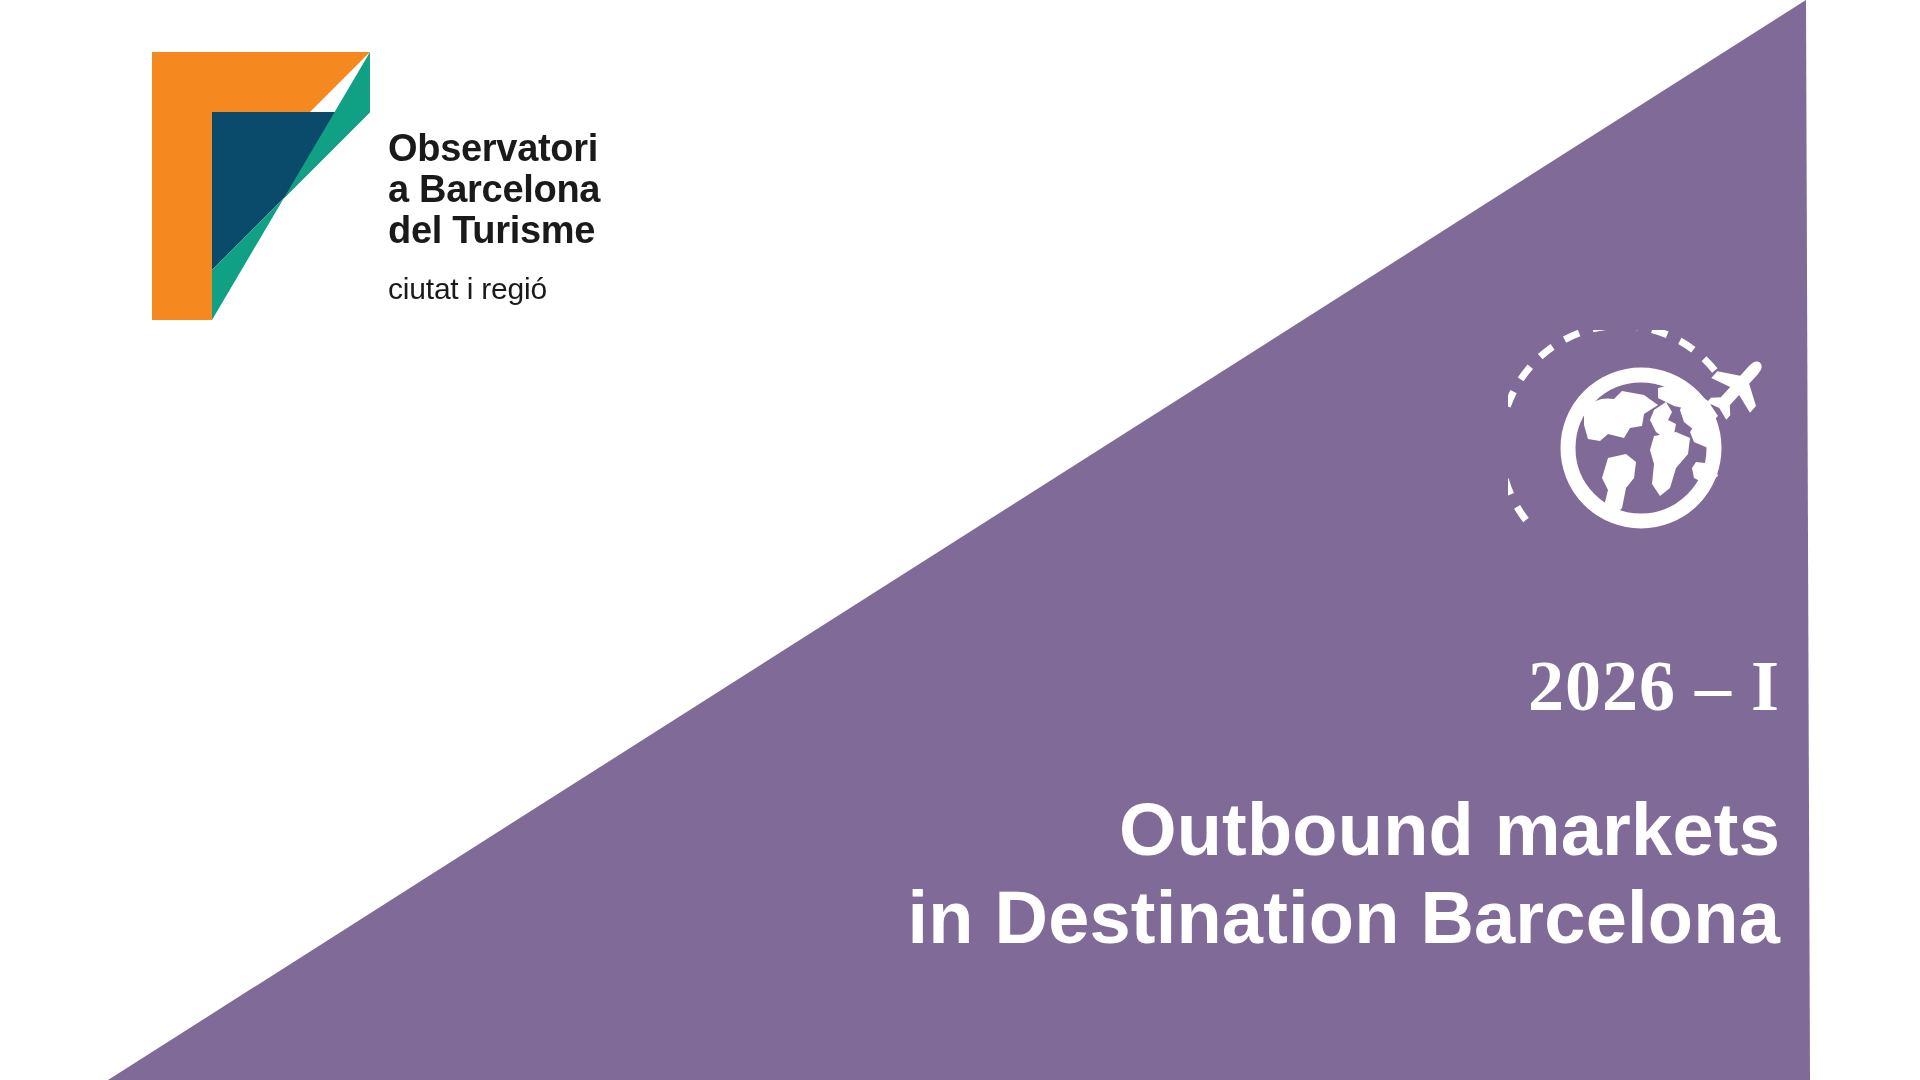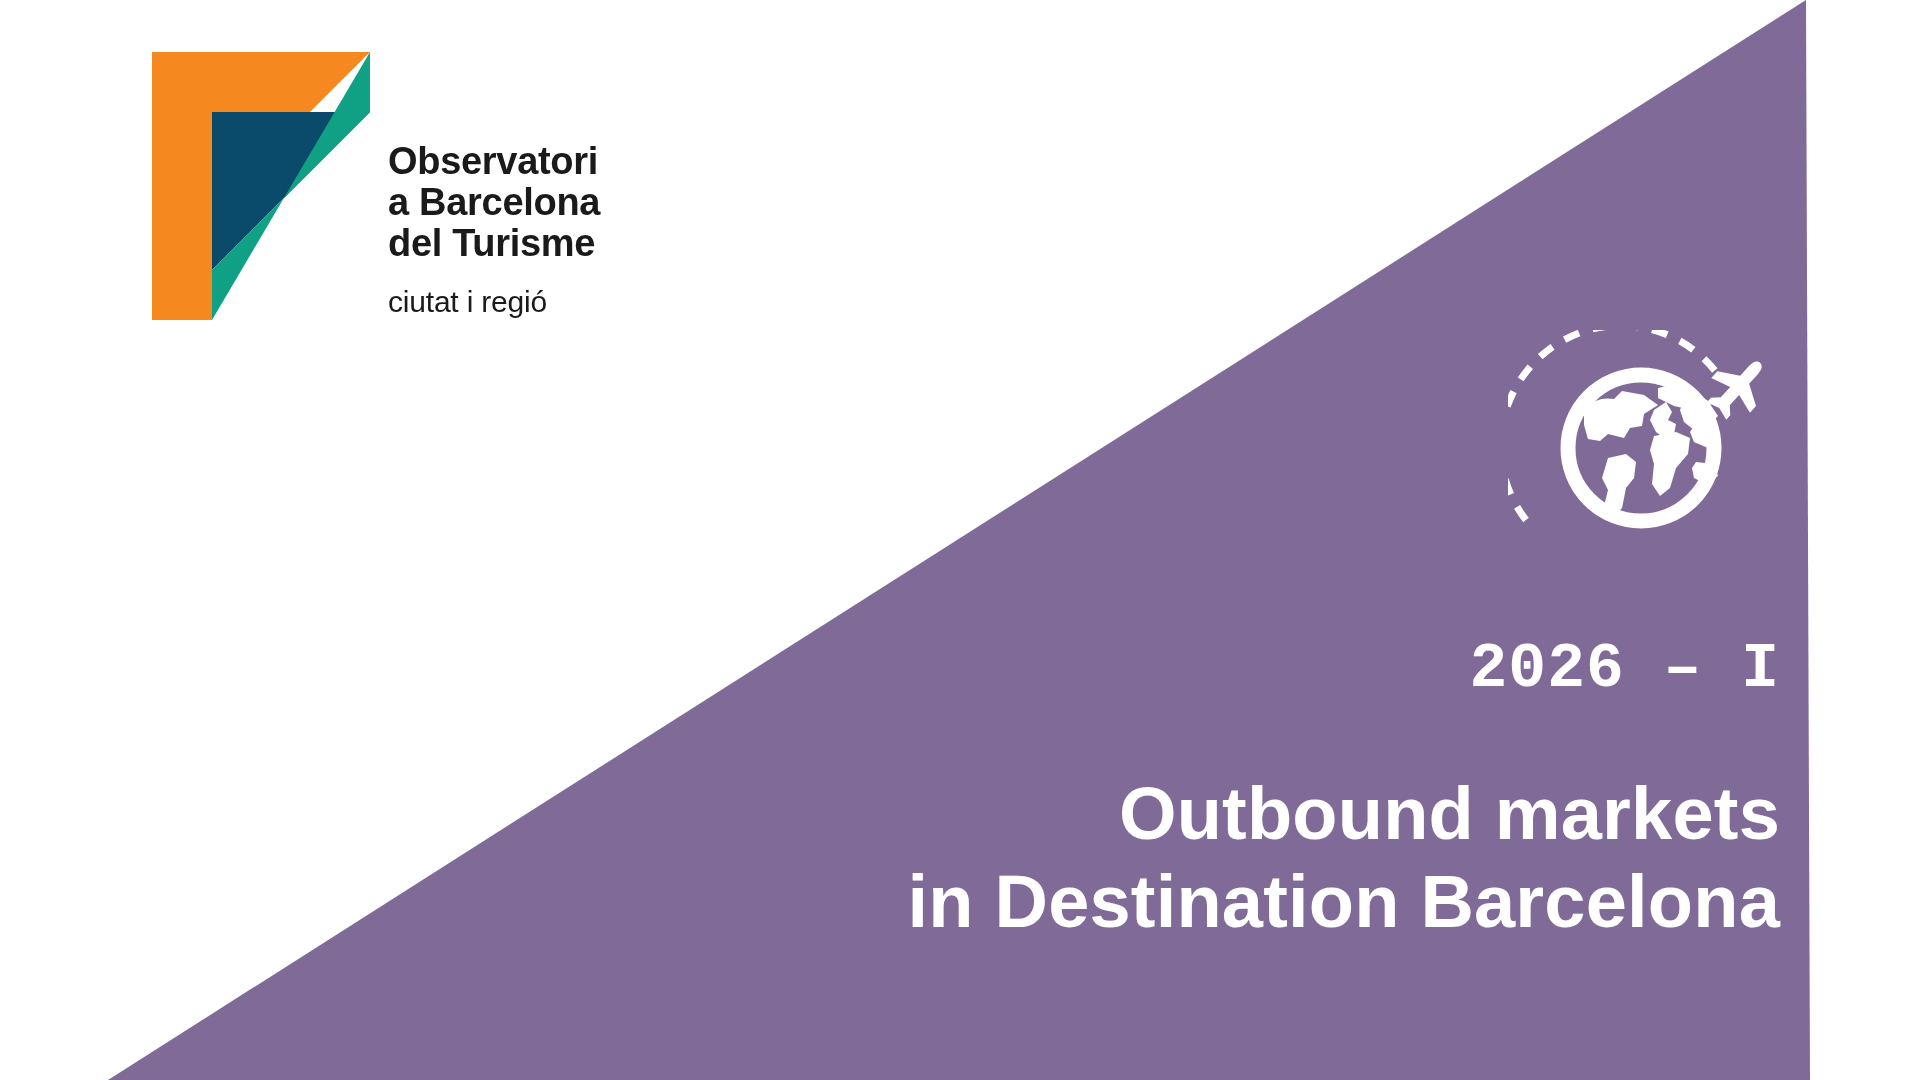--- a/index.html
+++ b/index.html
@@ -28,21 +28,21 @@
     z-index: 1;
   }
 
   
   .logo-block {
     position: absolute;
     left: 116px;
     top: 52px;
     z-index: 3;
     display: flex;
-    align-items: flex-end;
+    align-items: center;
     padding-left: 36px;
   }
   .logo-mark {
     width: 218px;
     height: 268px;
     flex: 0 0 auto;
   }
   .logo-wordmark {
     margin-left: 18px;
     margin-top: 62px;
@@ -81,26 +81,27 @@
   .titles {
     position: absolute;
     right: 140px;
     top: 618px;
     z-index: 3;
     text-align: right;
     width: 1100px;
   }
   .edition {
     color: #ffffff;
-    font-family: Liberation Mono, monospace;
+    font-family: Liberation Serif, serif;
     font-weight: bold;
-    font-size: 63px;
+    font-size: 72px;
     line-height: 104px;
     letter-spacing: 1px;
     white-space: nowrap;
+    margin-top: 16px;
   }
   .subtitle {
     color: #ffffff;
     font-family: "Liberation Sans", sans-serif;
     font-weight: bold;
     font-size: 74px;
     line-height: 88px;
     margin-top: 48px;
     letter-spacing: 0.2px;
   }

